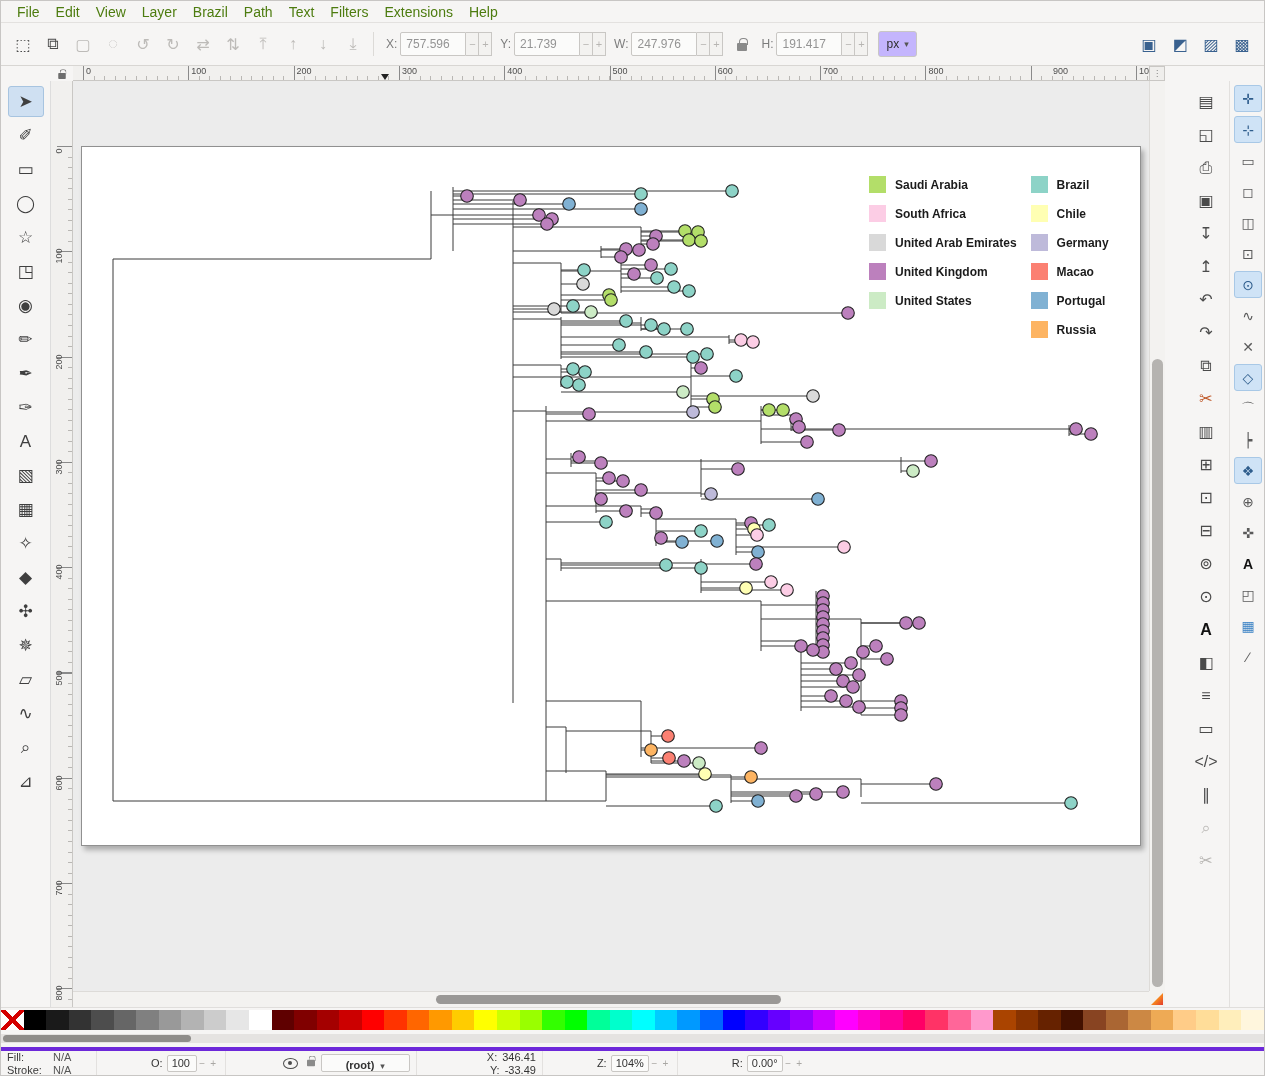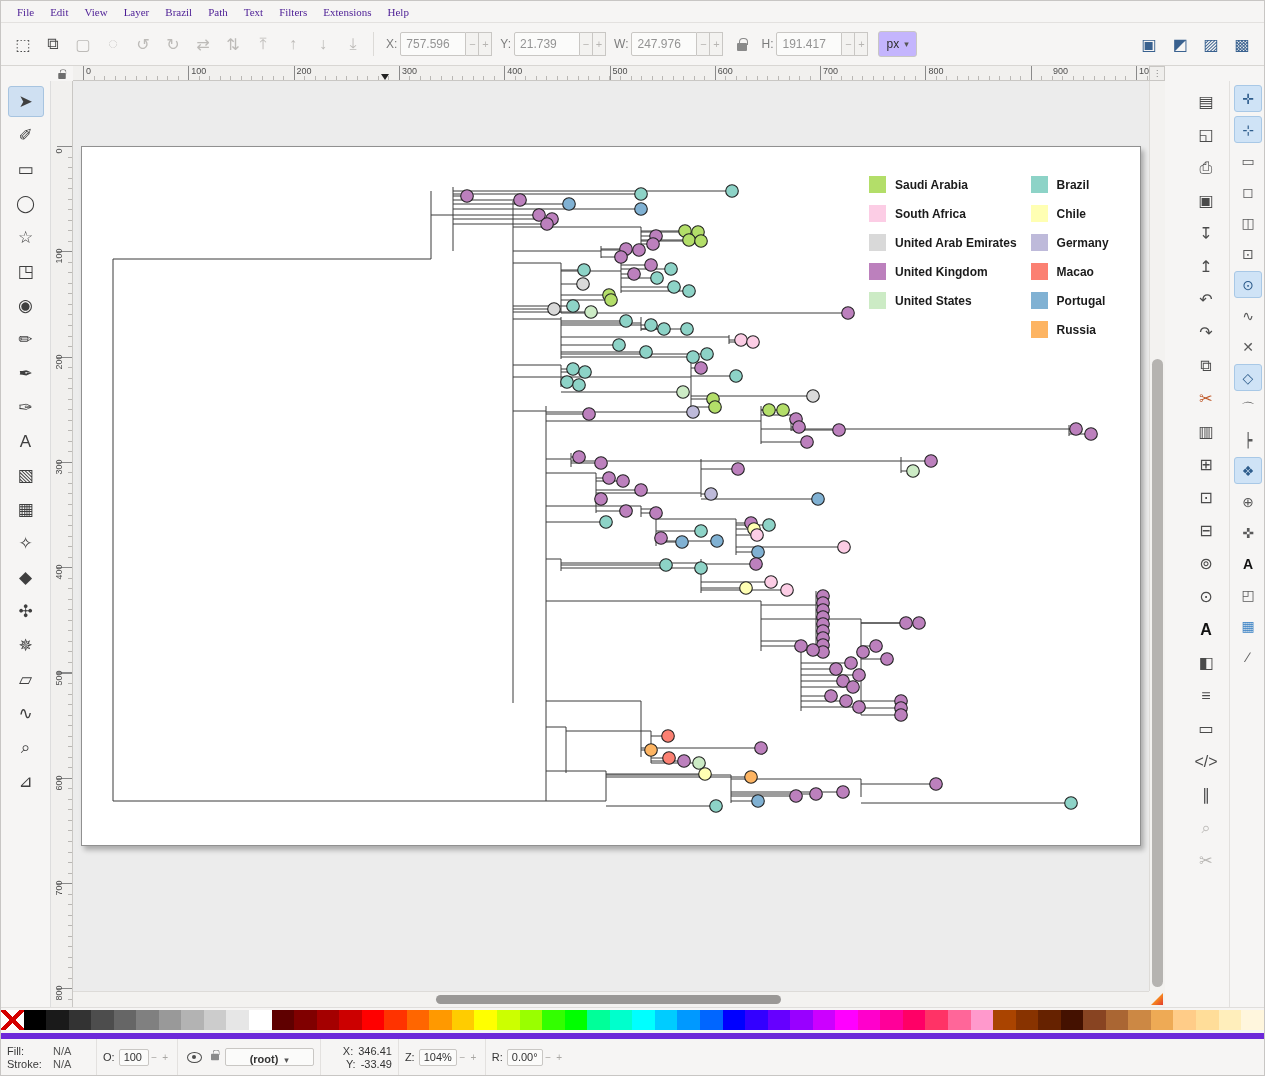--- a/index.html
+++ b/index.html
@@ -2,21 +2,21 @@
 <html><head>
 <meta charset="utf-8">
 <style>
   * { margin:0; padding:0; box-sizing:border-box; }
   html,body { background:#e8e8e8; }
   body { font-family:"Liberation Sans","DejaVu Sans",sans-serif; }
   #app { position:relative; width:1265px; height:1076px; background:#f2f1ef; overflow:hidden; border:1px solid #c8c6c4; }
 
   
   #menubar { position:absolute; top:0; left:0; right:0; height:22px; background:#f6f5f4; border-bottom:1px solid #e3e1df; display:flex; align-items:center; padding-left:8px; }
-  .menu-item { padding:2px 8px; font-size:11px; color:#4c1d95; cursor:default;font-family:Liberation Serif, serif; }
+  .menu-item { padding:2px 8px; font-size:14px; color:#4d7c0f; cursor:default; }
 
   
   #toolbar { position:absolute; top:22px; left:0; right:0; height:43px; background:#f6f5f4; border-bottom:1px solid #d8d6d3; display:flex; align-items:center; padding:0 8px; gap:2px; }
   .tb-btn { width:28px; height:28px; display:flex; align-items:center; justify-content:center; font-size:16px; color:#4c4c4c; border-radius:3px; }
   .tb-btn.disabled { color:#bdbbb8; }
   .tb-sep { width:1px; height:24px; background:#dcdad7; margin:0 4px; }
   .tb-group { display:flex; align-items:center; margin-left:6px; }
   .tb-label { font-size:12px; color:#7c7c7c; margin-right:3px; }
   .tb-input { min-width:66px; height:24px; border:1px solid #c9c7c4; background:#fbfbfa; color:#949494; font-size:12px; line-height:22px; padding:0 5px; border-radius:2px 0 0 2px; }
   .spin { width:13px; height:24px; border:1px solid #c9c7c4; border-left:none; color:#b7b5b2; font-size:11px; text-align:center; line-height:22px; background:#f3f2f0; }
@@ -77,21 +77,21 @@
 
   
   #palette-wrap { position:absolute; left:0; right:0; bottom:28px; height:40px; background:#f6f5f4; border-top:1px solid #e0dedc; padding-top:2px; }
   #palette { display:flex; height:20px; width:100%; }
   .pcell { flex:1 1 0; height:20px; }
   .pcell.none { background:linear-gradient(45deg,transparent 42%,#d40000 42% 58%,transparent 58%),linear-gradient(-45deg,transparent 42%,#d40000 42% 58%,transparent 58%),#ffffff; }
   #palette-scroll { height:9px; margin-top:4px; background:#e5e3e1; position:relative; }
   #palette-scroll .thumb { position:absolute; left:2px; top:1px; width:188px; height:7px; background:#8f8d8a; border-radius:4px; }
 
   
-  #statusbar { position:absolute; left:0; right:0; bottom:0; height:42px; background:#f6f5f4; border-top:6px solid #6d28d9; display:flex; align-items:center; font-size:11px; color:#333; }
+  #statusbar { position:absolute; left:0; right:0; bottom:0; height:28px; background:#f6f5f4; border-top:4px solid #6d28d9; display:flex; align-items:center; font-size:11px; color:#333;gap:48px; }
   .sb-block { display:flex; align-items:center; padding:0 6px; height:100%; border-right:1px solid #e3e1df; }
   #fillstroke { flex-direction:column; align-items:flex-start; justify-content:center; min-width:96px; gap:1px; }
   .fs-row { display:flex; gap:8px; line-height:12px; }
   .fs-label { color:#3a3a3a; width:38px; }
   .fs-value { color:#555; }
   .mini-input { height:17px; min-width:30px; border:1px solid #c9c7c4; background:#fbfbfa; padding:0 4px; line-height:15px; color:#333; border-radius:2px; }
   .mini-spin { width:11px; text-align:center; color:#a9a7a4; font-size:10px; }
   .s-eye { width:15px; height:11px; position:relative; margin:0 3px; }
   .s-eye:before { content:""; position:absolute; inset:0; border:1px solid #4c4c4c; border-radius:50%; }
   .s-eye:after { content:""; position:absolute; left:5.5px; top:3.5px; width:4px; height:4px; background:#4c4c4c; border-radius:50%; }

